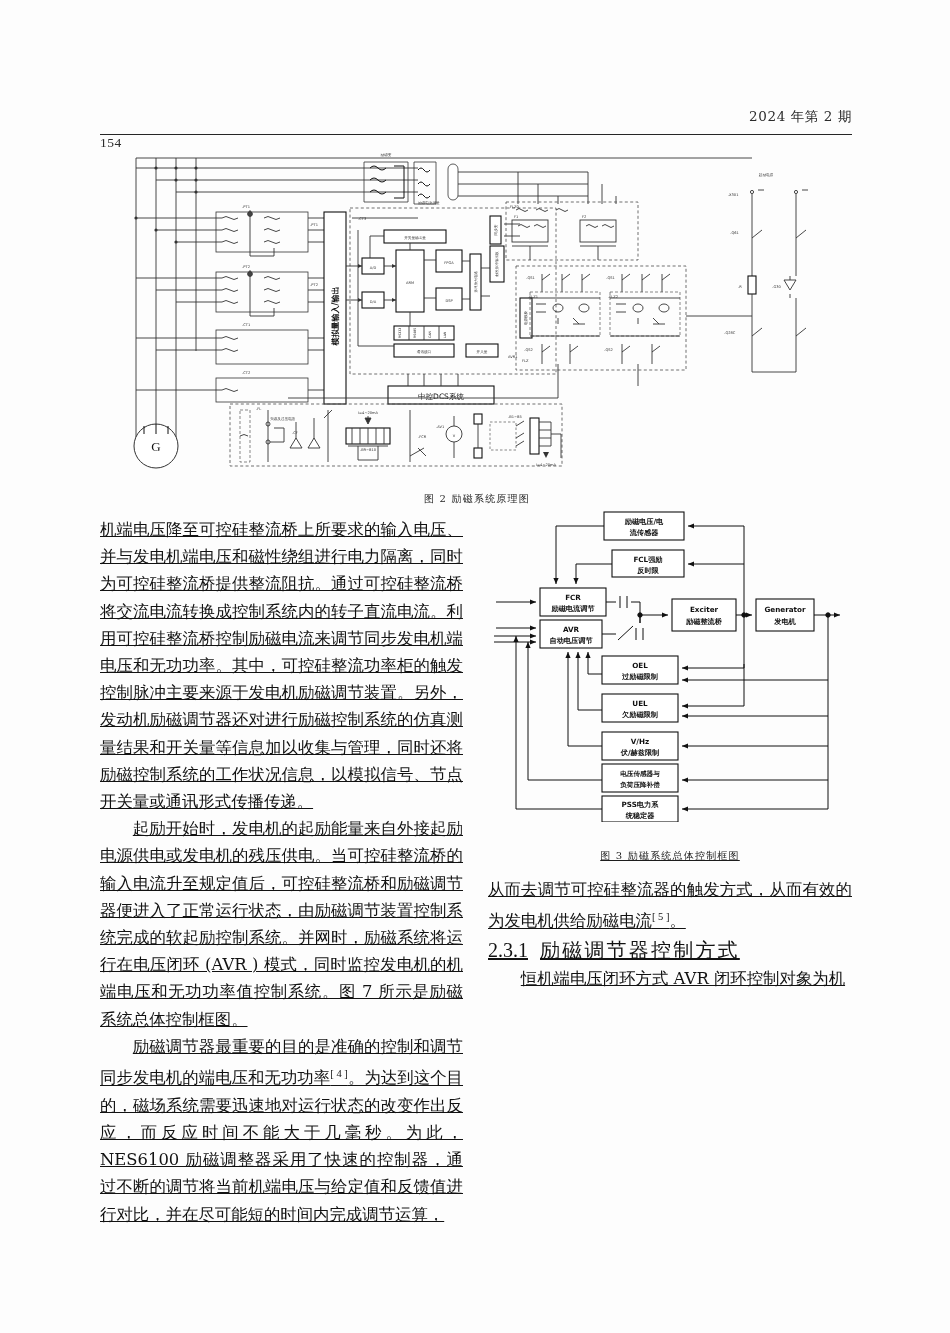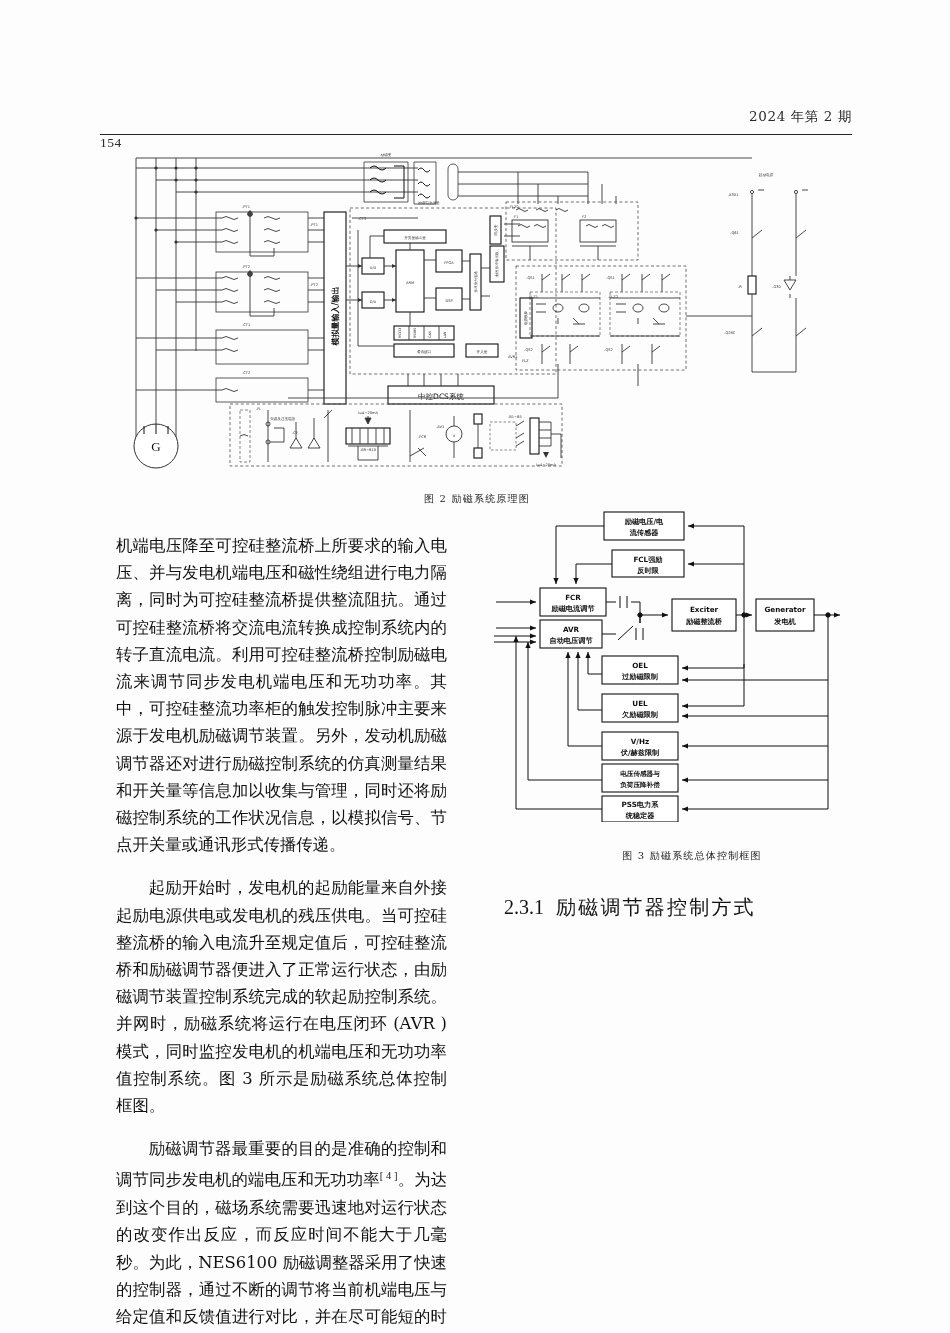--- a/index.html
+++ b/index.html
@@ -66,21 +66,21 @@
   .fig2 svg { display: block; }
   .figcap {
     position: absolute;
     text-align: center;
     font-size: 10px;
     color: #1d1d1d;
     letter-spacing: 1.2px;
     white-space: nowrap;
   }
   #fig2-caption { left: 118px; top: 492px; width: 718px; }
-  #fig3-caption { left: 510px; top: 849px; width: 364px; }
+  #fig3-caption { left: 488px; top: 849px; width: 364px; text-decoration: underline; }
 
   
   .fig3 {
     position: absolute;
     left: 488px;
     top: 504px;
     width: 364px;
     height: 318px;
   }
   .fig3 svg { display: block; }
@@ -91,21 +91,21 @@
     font-size: 16.4px;
     line-height: 27.2px;
     text-align: justify;
     text-justify: inter-ideograph;
     color: #121212;
     font-family: "DejaVu Serif", "Liberation Serif", serif;
   }
   #col-left  { left: 100px; top: 516px; width: 363px; }
   #col-right { left: 488px; top: 876px; width: 364px; }
 
-  .col p { margin: 16px; }
+  .col p { margin: 0; text-decoration: underline; }
   .col p.indent { text-indent: 2em; }
   .heading {
     margin: 0;
     font-size: 20px;
     line-height: 30px;
     letter-spacing: 2.2px;
     font-weight: normal;
     font-family: "DejaVu Sans", "Liberation Sans", sans-serif;
   }
   .heading .num {
@@ -572,23 +572,25 @@
         <path d="M340 212 V242 H194" marker-end="url(#ar)"></path>
         <path d="M340 242 V276 H194" marker-end="url(#ar)"></path>
         <path d="M340 276 V305 H194" marker-end="url(#ar)"></path>
       </g>
     </svg>
   </div>
   <div class="figcap" id="fig3-caption">图 3   励磁系统总体控制框图</div>
 
   <div class="col" id="col-left">
     <p>机端电压降至可控硅整流桥上所要求的输入电压、并与发电机端电压和磁性绕组进行电力隔离，同时为可控硅整流桥提供整流阻抗。通过可控硅整流桥将交流电流转换成控制系统内的转子直流电流。利用可控硅整流桥控制励磁电流来调节同步发电机端电压和无功功率。其中，可控硅整流功率柜的触发控制脉冲主要来源于发电机励磁调节装置。另外，发动机励磁调节器还对进行励磁控制系统的仿真测量结果和开关量等信息加以收集与管理，同时还将励磁控制系统的工作状况信息，以模拟信号、节点开关量或通讯形式传播传递。</p>
-    <p class="indent">起励开始时，发电机的起励能量来自外接起励电源供电或发电机的残压供电。当可控硅整流桥的输入电流升至规定值后，可控硅整流桥和励磁调节器便进入了正常运行状态，由励磁调节装置控制系统完成的软起励控制系统。并网时，励磁系统将运行在电压闭环 (AVR ) 模式，同时监控发电机的机端电压和无功功率值控制系统。图 3 所示是励磁系统总体控制框图。</p>
+    <p class="indent">起励开始时，发电机的起励能量来自外接起励电源供电或发电机的残压供电。当可控硅整流桥的输入电流升至规定值后，可控硅整流桥和励磁调节器便进入了正常运行状态，由励磁调节装置控制系统完成的软起励控制系统。并网时，励磁系统将运行在电压闭环 (AVR ) 模式，同时监控发电机的机端电压和无功功率值控制系统。图 7 所示是励磁系统总体控制框图。</p>
     <p class="indent"><span>励磁调节器最重要的目的是准确的控制和调节同步发电机的端电压和无功功率</span><sup class="ref">[ 4 ]</sup><span>。为达到这个目的，磁场系统需要迅速地对运行状态的改变作出反应，而反应时间不能大于几毫秒。为此，NES6100 励磁调整器采用了快速的控制器，通过不断的调节将当前机端电压与给定值和反馈值进行对比，并在尽可能短的时间内完成调节运算，</span></p>
   </div>
 
   <div class="col" id="col-right">
+    <p><span>从而去调节可控硅整流器的触发方式，从而有效的为发电机供给励磁电流</span><sup class="ref">[ 5 ]</sup><span>。</span></p>
     <p class="heading">
       <span class="num">2.3.1</span><span>励磁调节器控制方式</span>
     </p>
+    <p class="indent">恒机端电压闭环方式 AVR 闭环控制对象为机</p>
   </div>
 
 </div>
 
 </body></html>

